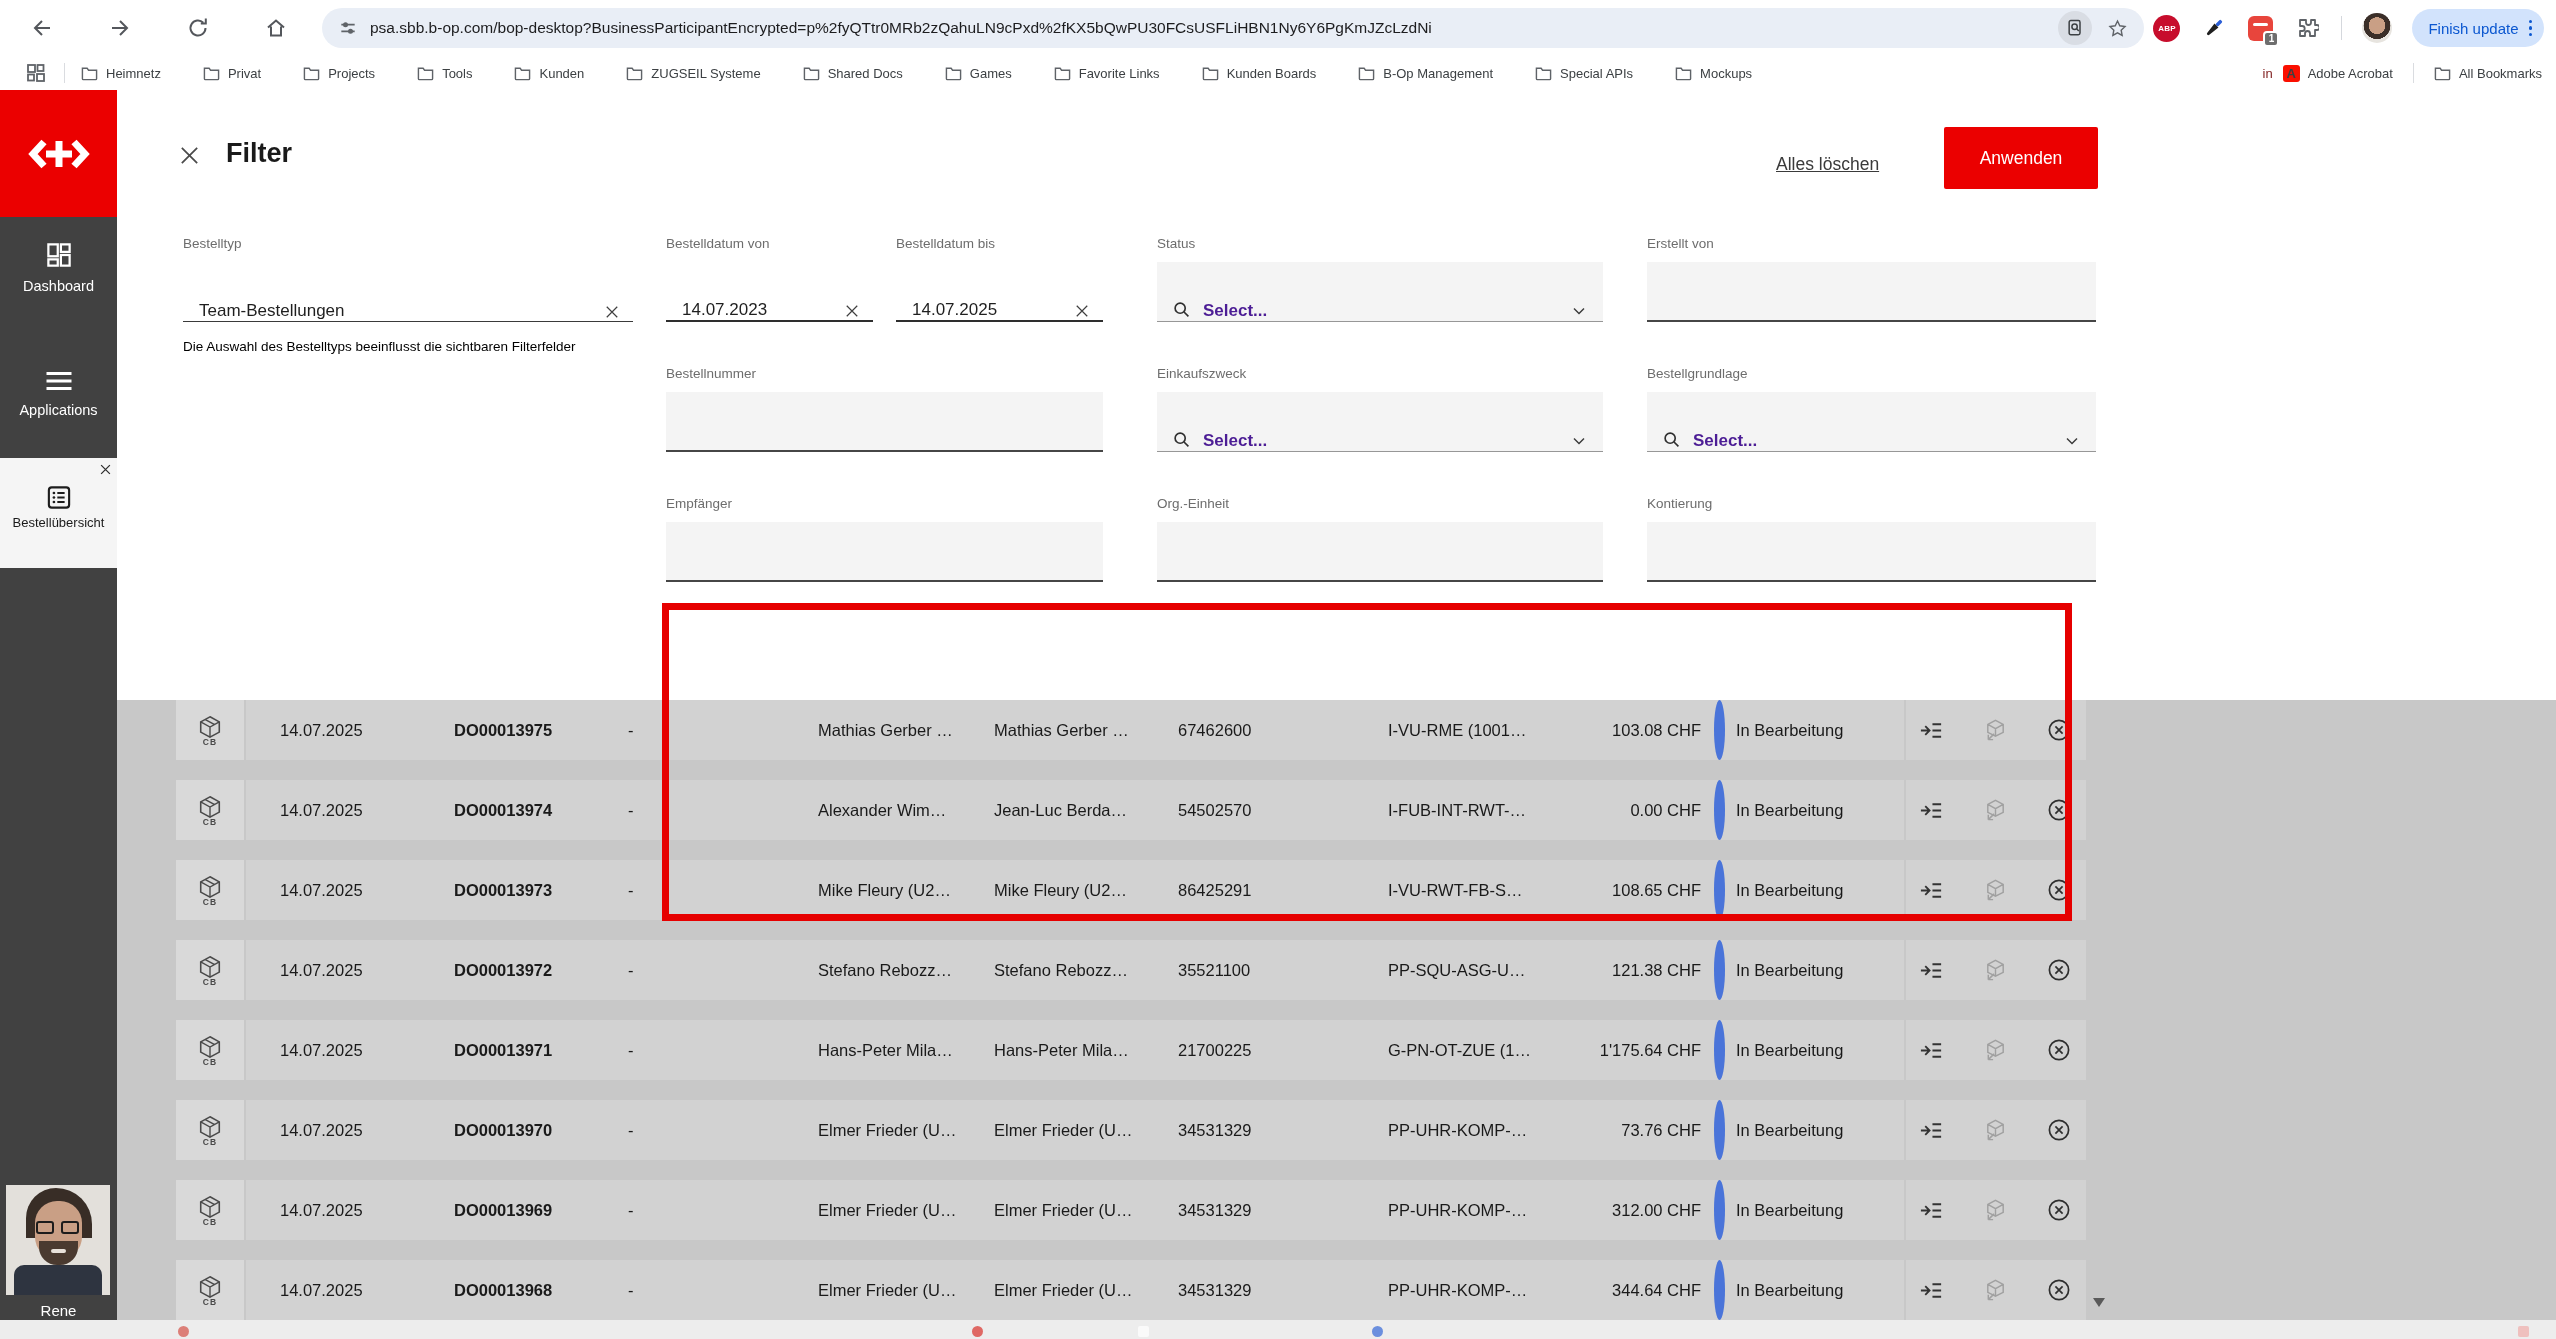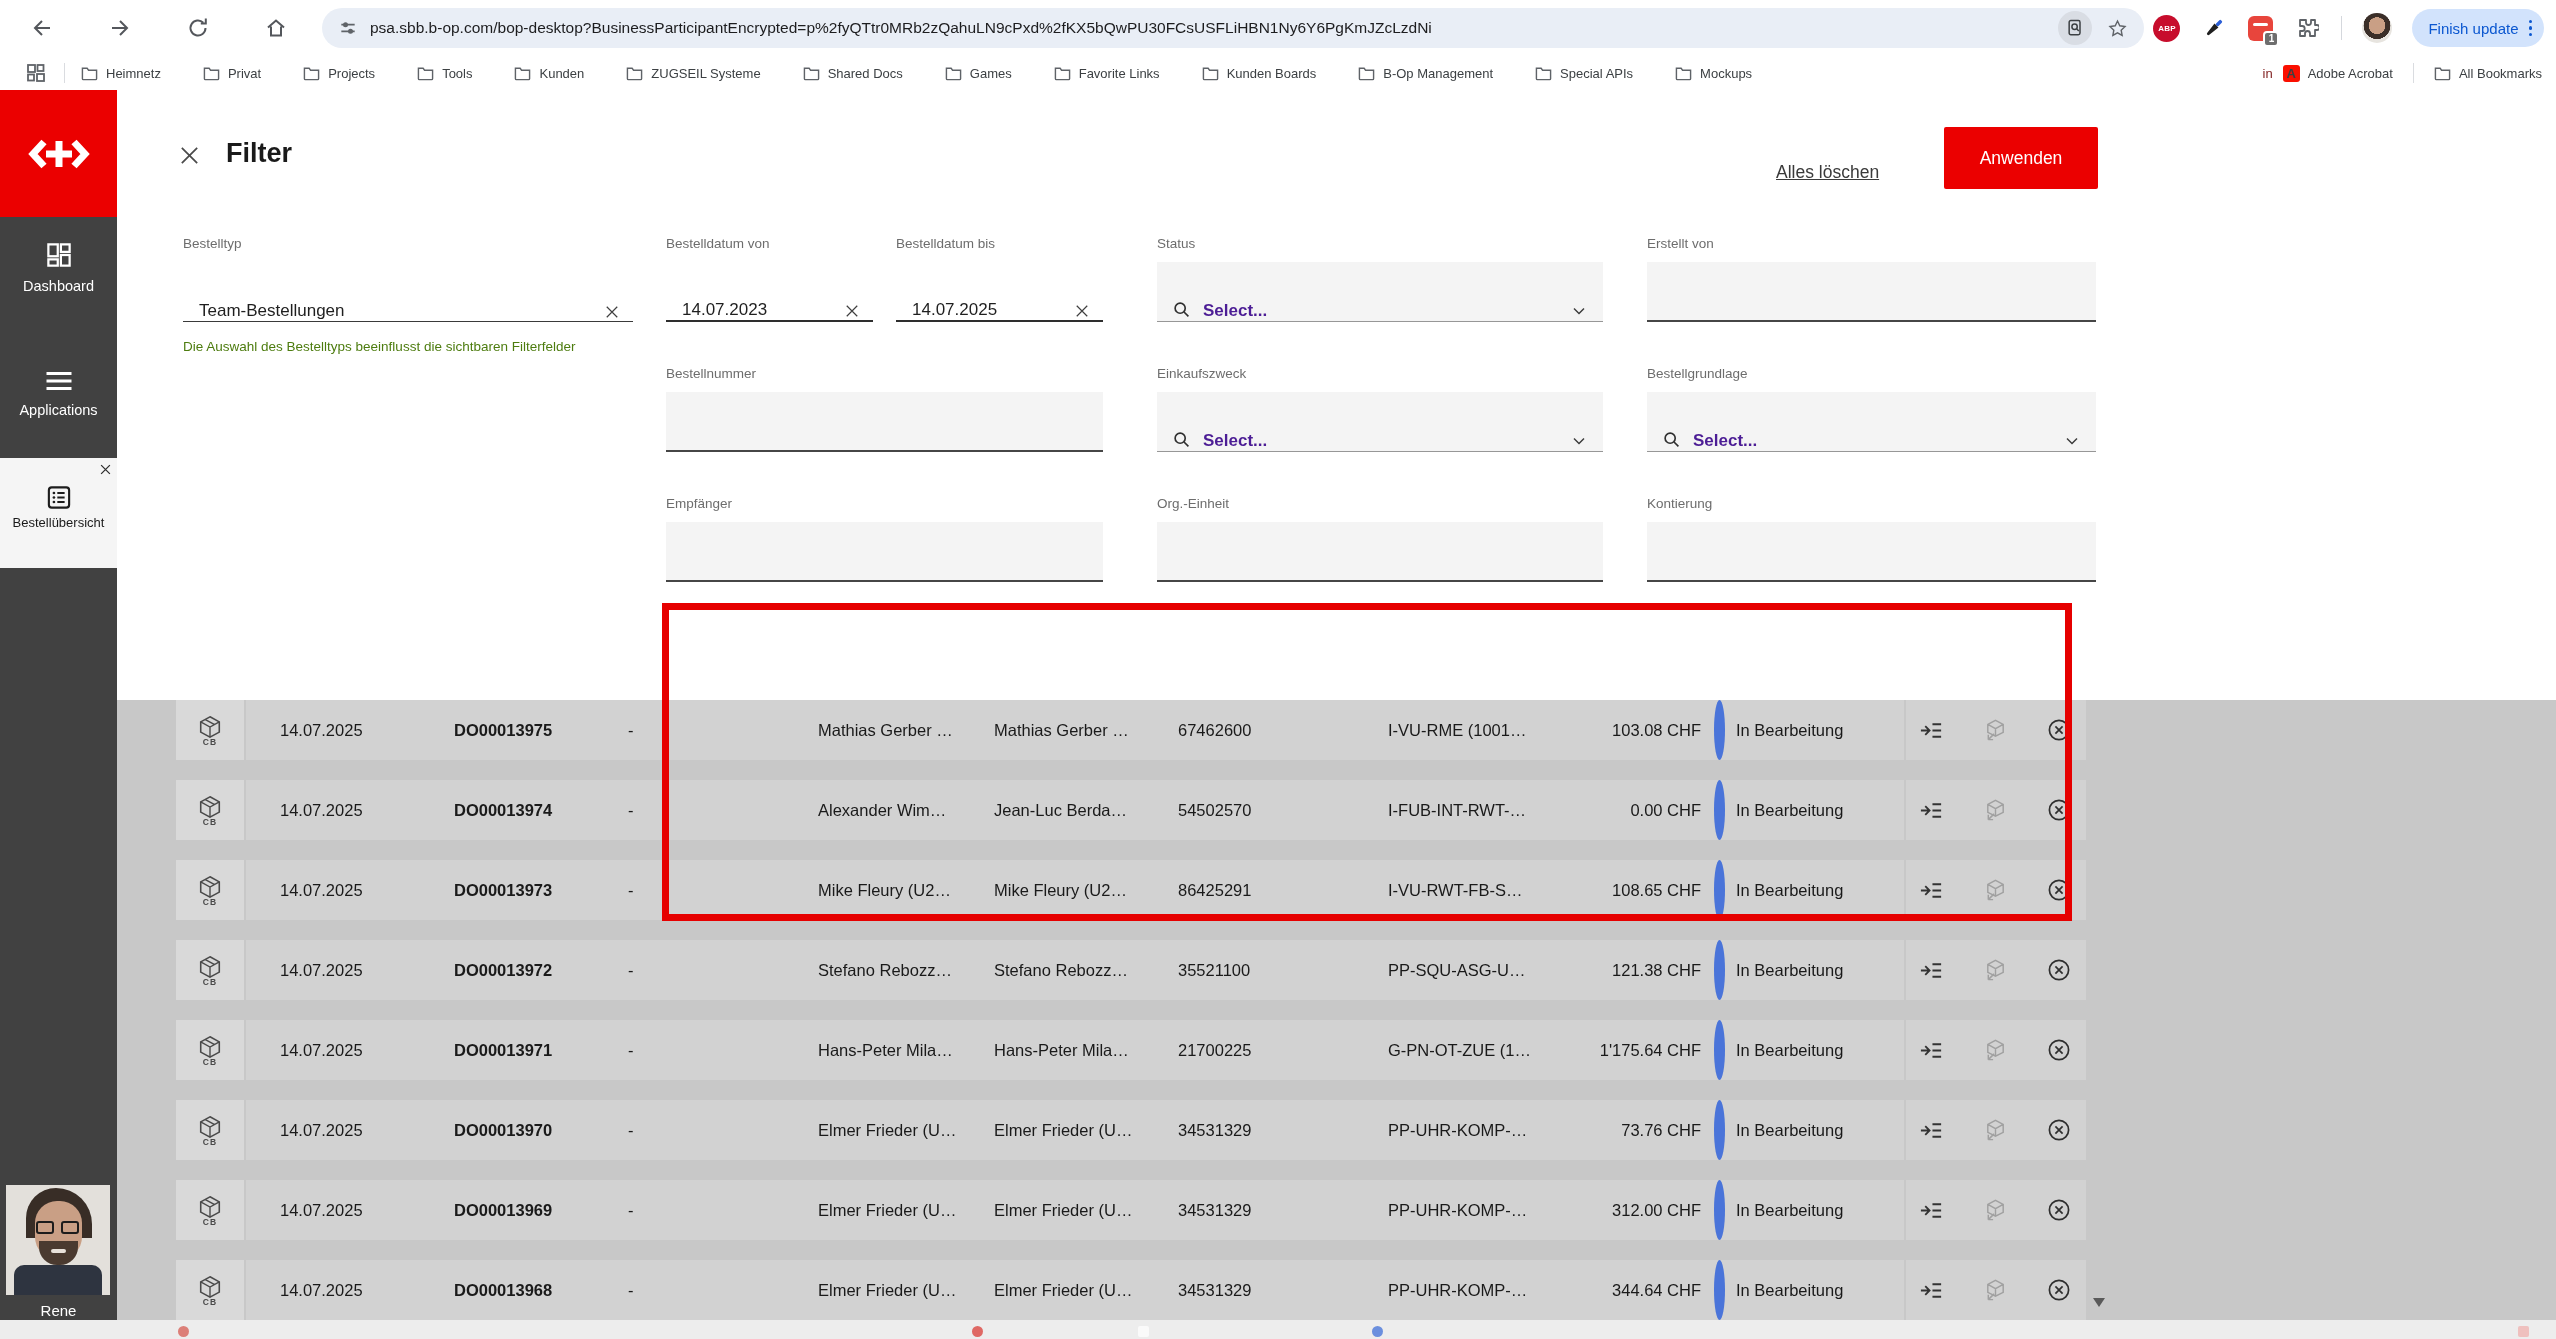--- a/index.html
+++ b/index.html
@@ -61,36 +61,36 @@
   .avatar-photo .lens.l { left:30px; } .avatar-photo .lens.r { left:55px; }
   .avatar-photo .beard { position:absolute; left:33px; top:56px; width:39px; height:24px; background:#4a3a30; border-radius:0 0 18px 18px; }
   .avatar-photo .mouth { position:absolute; left:45px; top:64px; width:15px; height:4px; background:#e8e1da; border-radius:2px; }
   .avatar-photo .body { position:absolute; left:8px; top:80px; width:88px; height:30px; background:#2e3440; border-radius:10px 10px 0 0; }
   .user-name { position:absolute; left:0; top:1212px; width:117px; text-align:center; color:#fff; font-size:15px; }
 
   
   .drawer { position:absolute; left:117px; top:90px; width:2439px; height:610px; background:#fff; }
   .drawer-close { position:absolute; left:61px; top:54px; background:none; border:none; display:flex; cursor:pointer; }
   .drawer-title { position:absolute; left:109px; top:48px; font-size:27px; font-weight:bold; color:#1a1a1a; }
-  .clear-link { position:absolute; left:1659px; top:72px; font-size:17.5px; color:#3a3a3a; text-decoration:underline; background:none; border:none; cursor:pointer;text-align:center; }
+  .clear-link { position:absolute; left:1659px; top:64px; font-size:17.5px; color:#3a3a3a; text-decoration:underline; background:none; border:none; cursor:pointer;text-align:center; }
   .apply-btn { position:absolute; left:1827px; top:37px; width:154px; height:62px; background:var(--sbb-red,#eb0000); color:#fff; font-size:17.5px; border:none; border-radius:2px; cursor:pointer; font-family:inherit; }
 
   .field { position:absolute; }
   .flabel { position:absolute; left:0; top:0; font-size:13.5px; color:#6d6d6d; white-space:nowrap; }
   .fbox { position:absolute; left:0; top:26px; width:100%; height:60px; display:flex; align-items:flex-end; }
   .fbox.plain { background:#fff; border-bottom:1.5px solid #3a3a3a; }
   .fbox.date  { background:#fff; border-bottom:2.5px solid #2e2e2e; }
   .fbox.selectbox { background:#f4f4f4; border-bottom:1px solid #979797; }
   .fbox.emptybox { background:#f4f4f4; border-bottom:2px solid #464646; }
   .fval { font-size:17px; color:#1f1f1f; margin-left:16px; flex:1 1 auto; white-space:nowrap; overflow:hidden; }
   .fclear { margin-right:12px; background:none; border:none; display:flex; cursor:pointer; }
   .fph { font-size:17px; font-weight:bold; color:#4c1d95; margin-left:10px; flex:1 1 auto; }
   .fbox .mag { margin-left:14px; display:flex; }
   .fbox .chev { margin-right:14px; display:flex; }
-  .fhelp { position:absolute; left:0; top:96px; width:400px; font-size:13.5px; color:#4d7c0f; line-height:30px; }
+  .fhelp { position:absolute; left:0; top:96px; width:400px; font-size:13.5px; color:#000000; line-height:30px; }
 
   
   .backdrop { position:absolute; left:117px; top:700px; width:2439px; height:620px; background:#c8c8c8; overflow:hidden; }
   .trow { position:absolute; left:59px; width:1910px; height:60px; background:#d2d2d2; }
   .cell-icon { position:absolute; left:0; top:0; width:70px; height:60px; background:#d9d9d9; border-right:2px solid #c8c8c8; display:flex; flex-direction:column; align-items:center; justify-content:center; }
   .cell-icon b { font-size:8.5px; color:#4a4a4a; letter-spacing:1px; margin-top:-3px; }
   .trow span { position:absolute; top:0; height:60px; line-height:60px; font-size:16.5px; color:#1a1a1a; white-space:nowrap; overflow:hidden; }
   .c-date  { left:104px; width:130px; }
   .c-order { left:278px; width:170px; font-weight:bold; }
   .c-dash  { left:452px; width:30px; }

